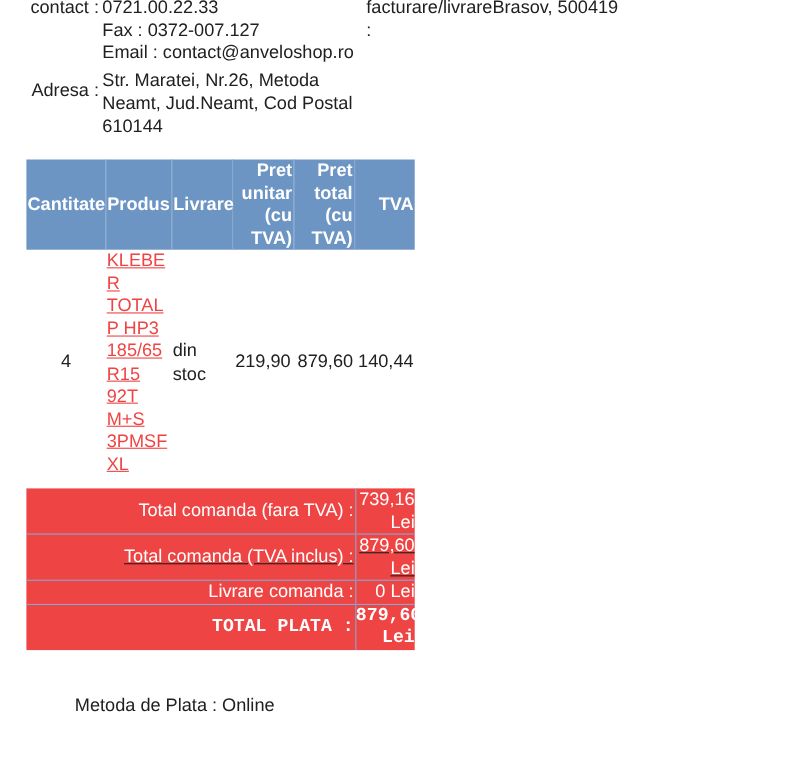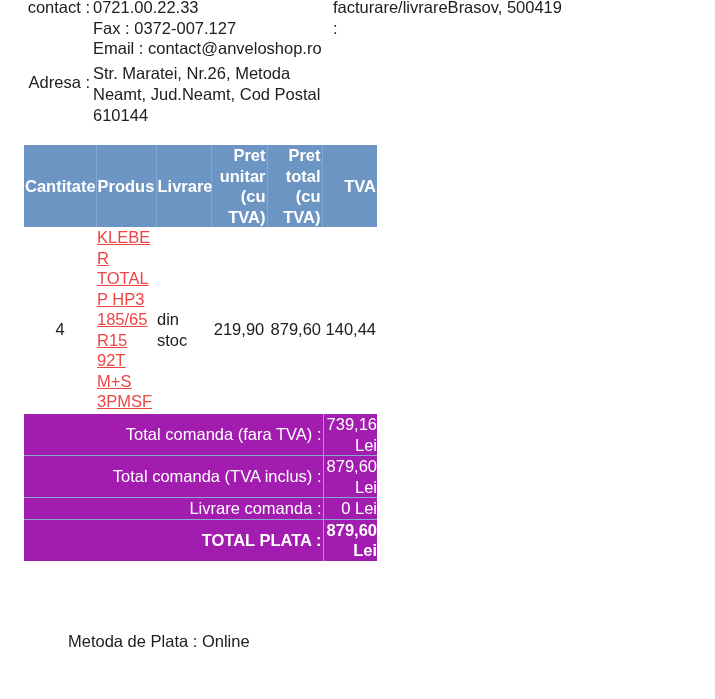--- a/index.html
+++ b/index.html
@@ -24,22 +24,22 @@
   }
   table.order th:last-child { border-right:none; }
   table.order th.c-qty { text-align:center; }
   table.order th.c-prod, table.order th.c-livr { text-align:left;margin-left:36px; }
   table.order td {
     font-size:16.5px; line-height:20.5px; padding:0 1px; vertical-align:middle;
   }
   .prod-link { color:#ef4444; text-decoration:underline; word-break:break-all; display:block; }
 
   table.totals {
-    position:absolute; left:24px; top:414px; width:353px;
-    border-collapse:collapse; table-layout:fixed; background:#a21caf;
+    position:absolute; left:24px; top:444px; width:353px;
+    border-collapse:collapse; table-layout:fixed; background:#ef4444;
   }
   table.totals td {
     color:#ffffff; font-size:16.5px; line-height:20.5px;
     text-align:right; vertical-align:middle; padding:0 1px 0 0;
     border-bottom:1px solid #86a8d0;
   }
   table.totals tr:last-child td { border-bottom:none; }
   table.totals td.amt { border-left:1px solid #86a8d0; padding-right:0; }
   table.totals td.bold { font-weight:bold; }
 
@@ -127,32 +127,32 @@
       <col style="width:54px">
     </colgroup>
   <tbody>
       <tr style="height:41px;">
     <td>Total comanda (fara TVA) :</td>
     <td class="amt">
       <div>739,16</div>
           <div>Lei</div>
     </td>
   </tr>
-  <tr style="height:41px;">
+  <tr style="height:41px;text-decoration:underline;">
     <td>Total comanda (TVA inclus) :</td>
     <td class="amt">
       <div>879,60</div>
           <div>Lei</div>
     </td>
   </tr>
   <tr style="height:20px;">
     <td>Livrare comanda :</td>
     <td class="amt">0 Lei</td>
   </tr>
-  <tr style="height:41px;">
+  <tr style="height:41px;font-family:Liberation Mono, monospace;">
     <td class="bold">TOTAL PLATA :</td>
     <td class="amt bold">
       <div>879,60</div>
           <div>Lei</div>
     </td>
   </tr>
 </tbody>
   </table>
 
 <div class="footer">

